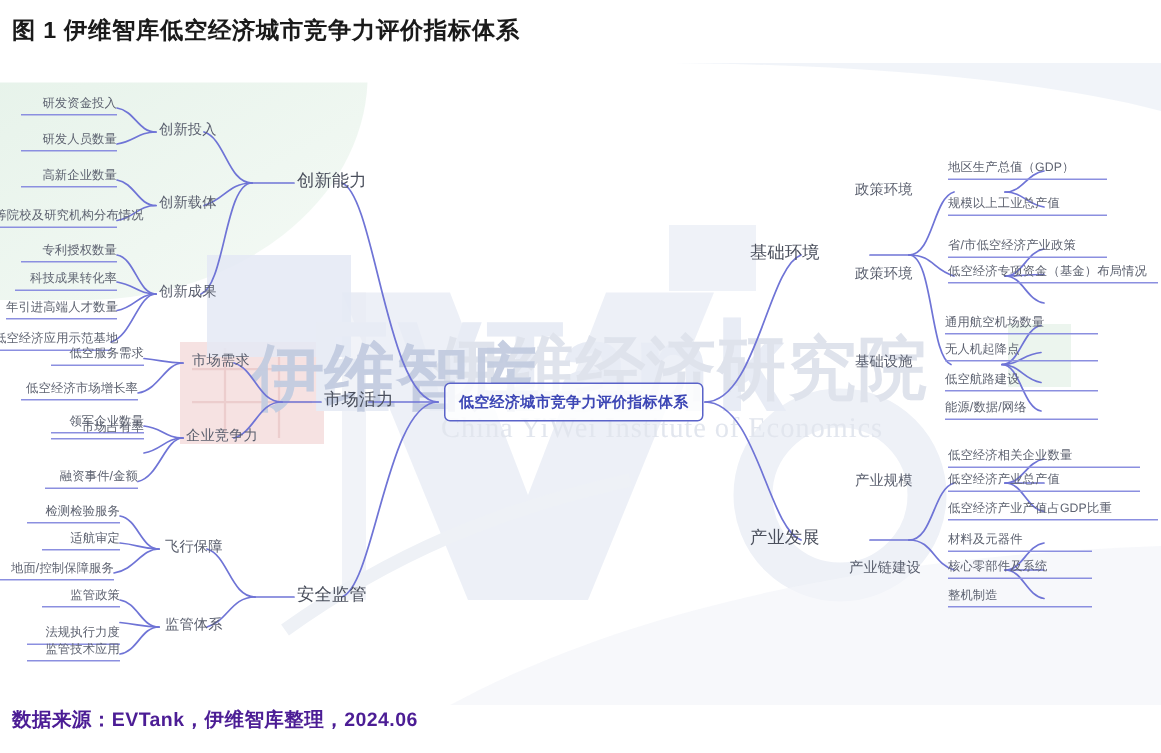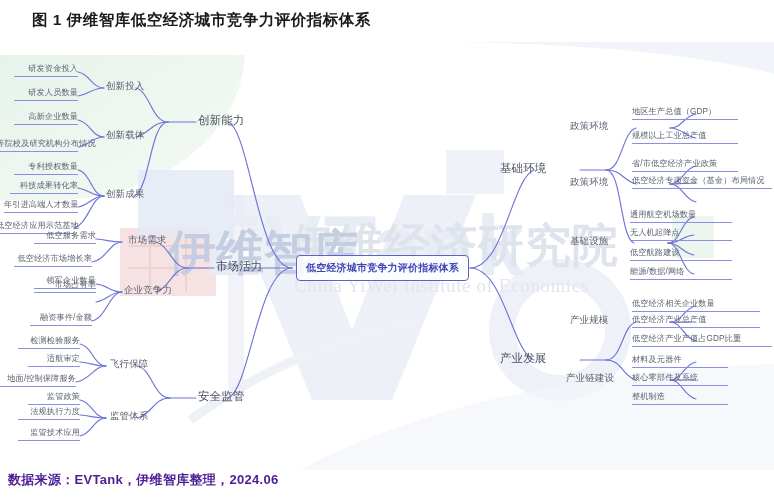--- a/index.html
+++ b/index.html
@@ -8,21 +8,21 @@
     background:#ffffff;
     font-family:"Liberation Sans","DejaVu Sans",sans-serif;
     overflow:hidden;position:relative;
   }
   #stage{position:relative;width:774px;height:502px;overflow:hidden;}
 
   
   .title{
     position:absolute;left:8px;top:10px;
     font-size:15.5px;font-weight:bold;color:#1a1a1a;
-    letter-spacing:.5px;white-space:nowrap;margin-left:24px;
+    letter-spacing:.5px;white-space:nowrap;
   }
 
   
   .footer{
     position:absolute;left:8px;top:471px;
     font-size:13px;font-weight:bold;color:#4c1d95;
     letter-spacing:.3px;white-space:nowrap;
   }
 
   
@@ -238,21 +238,21 @@
   <div class="node leaf left" style="left:30px;top:312px;width:62px;">融资事件/金额</div>
 
   <div class="node lvl2" style="left:110px;top:358px;">飞行保障</div>
   <div class="node lvl2" style="left:110px;top:410px;">监管体系</div>
 
   <div class="node leaf left" style="left:18px;top:335px;width:62px;">检测检验服务</div>
   <div class="node leaf left" style="left:28px;top:353px;width:52px;">适航审定</div>
   <div class="node leaf left" style="left:-4px;top:373px;width:80px;">地面/控制保障服务</div>
 
   <div class="node leaf left" style="left:28px;top:391px;width:52px;">监管政策</div>
-  <div class="node leaf left" style="left:18px;top:406px;width:62px;">法规执行力度</div>
+  <div class="node leaf left" style="left:18px;top:416px;width:62px;">法规执行力度</div>
   <div class="node leaf left" style="left:18px;top:427px;width:62px;">监管技术应用</div>
 
   <div class="node lvl2" style="left:570px;top:120px;">政策环境</div>
   <div class="node lvl2" style="left:570px;top:176px;">政策环境</div>
   <div class="node lvl2" style="left:570px;top:235px;">基础设施</div>
 
   <div class="node leaf right" style="left:632px;top:106px;width:106px;">地区生产总值（GDP）</div>
   <div class="node leaf right" style="left:632px;top:130px;width:106px;">规模以上工业总产值</div>
 
   <div class="node leaf right" style="left:632px;top:158px;width:106px;">省/市低空经济产业政策</div>

